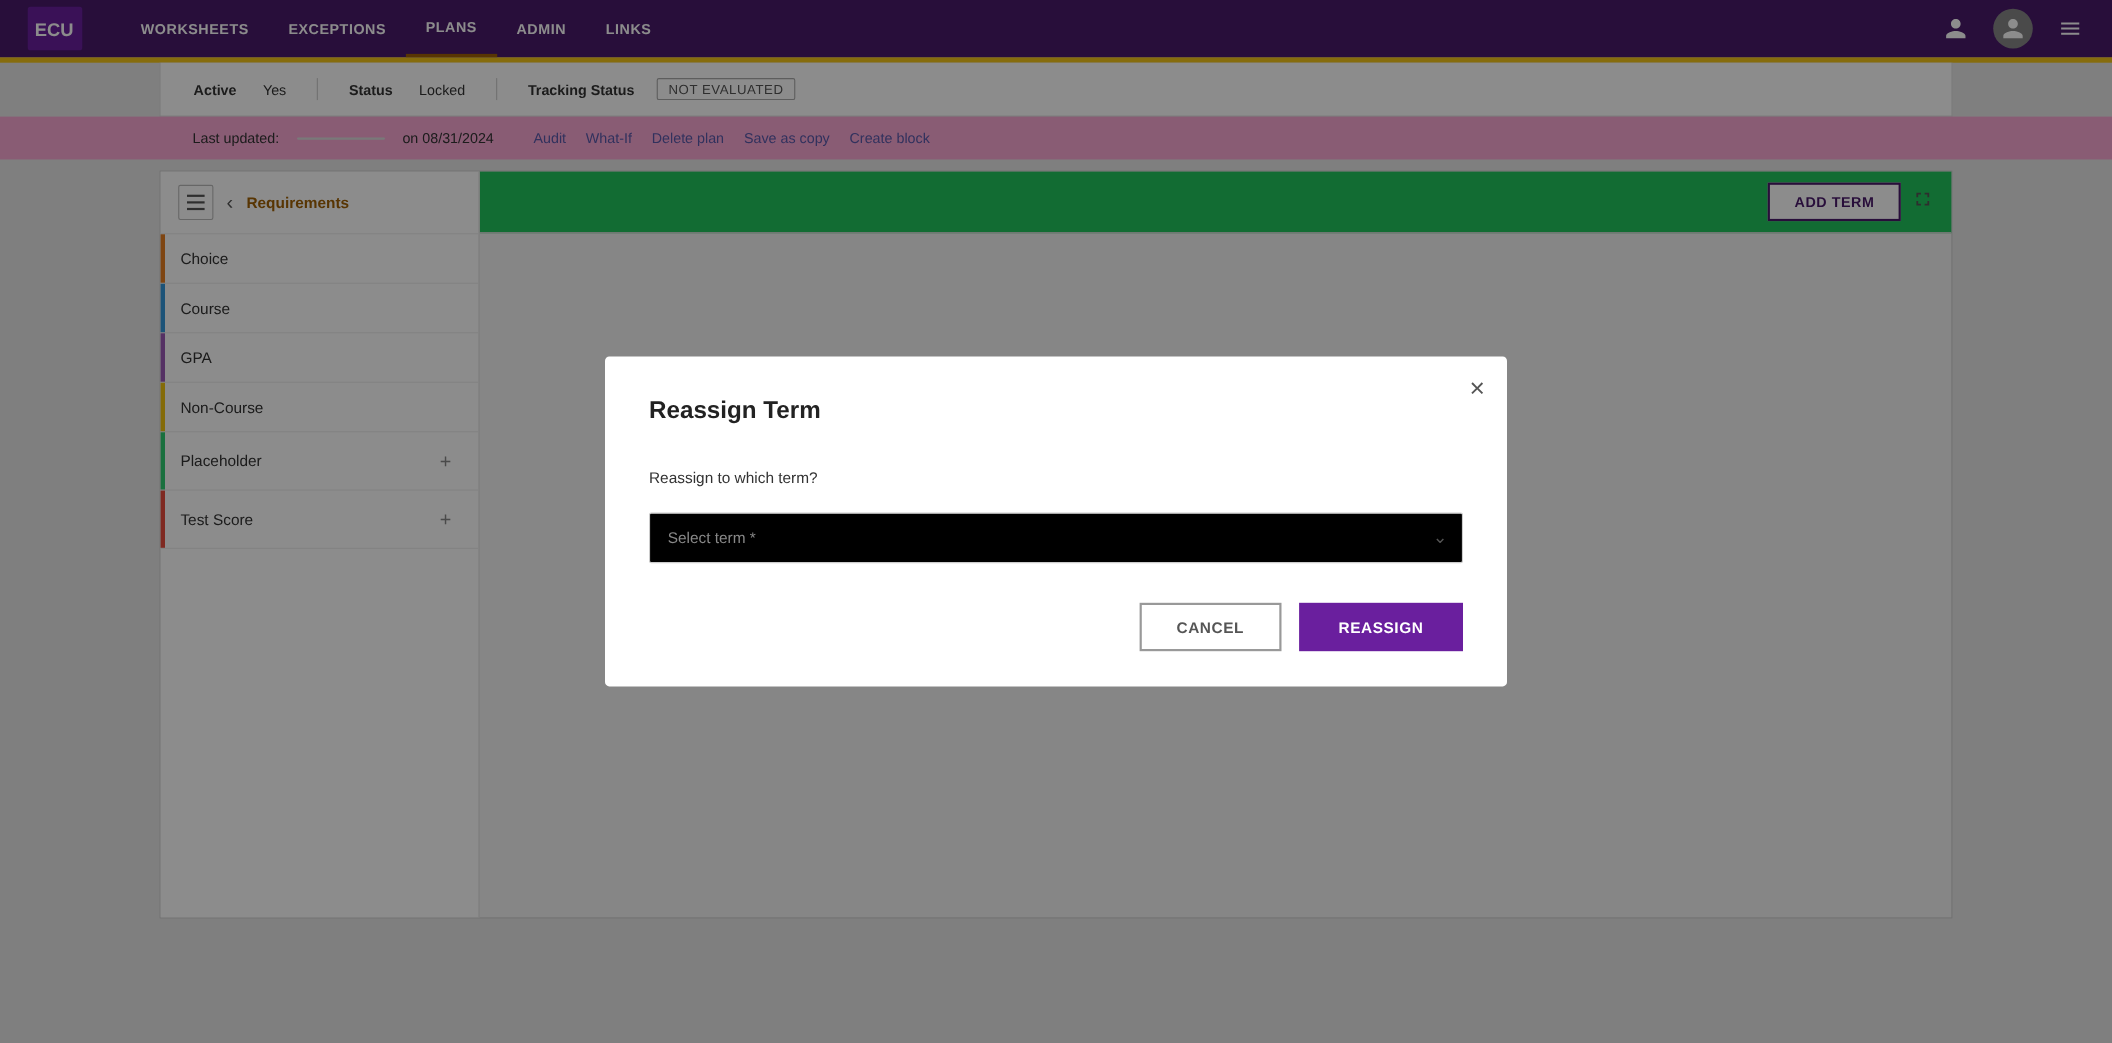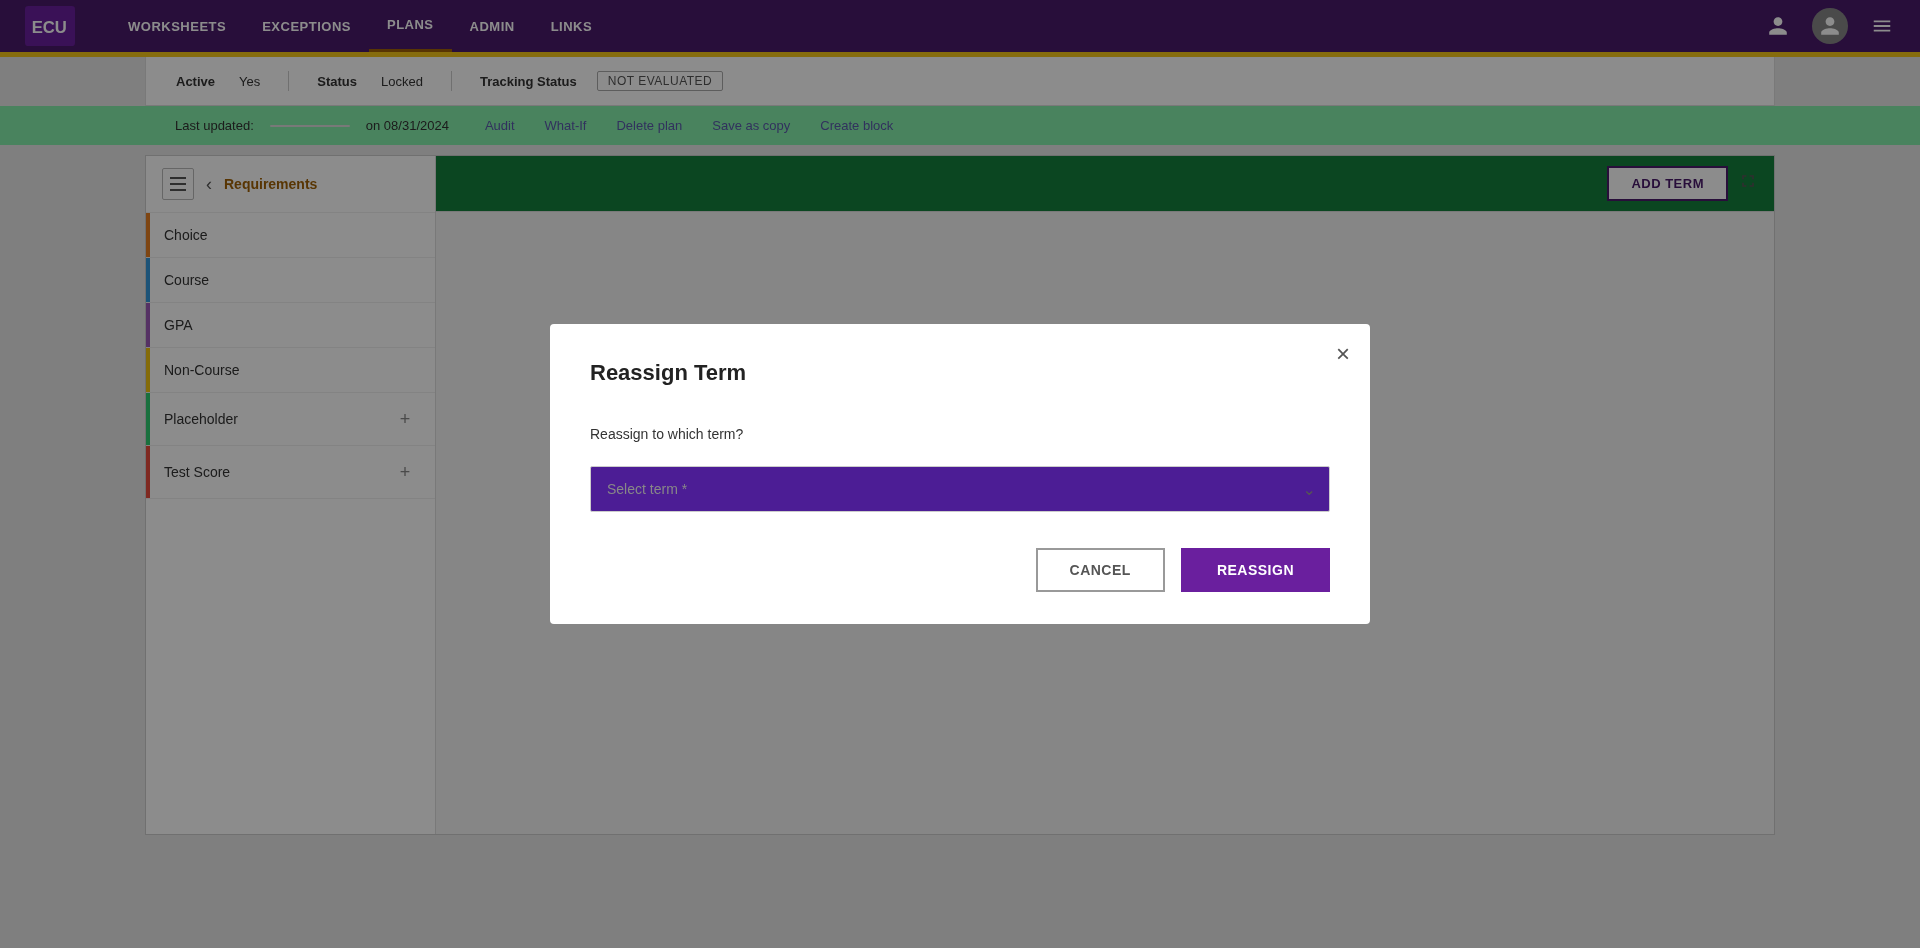--- a/index.html
+++ b/index.html
@@ -105,21 +105,21 @@
       border-radius: 2px;
       letter-spacing: 0.5px;
     }
 
     
     .actions-bar {
       padding: 12px 175px;
       display: flex;
       align-items: center;
       gap: 16px;
-      background: #86efac;
+      background: #f9a8d4;
     }
     .last-updated-label { font-size: 13px; color: #333; }
     .last-updated-name {
       font-size: 13px; color: #888;
       background: #ddd; padding: 1px 8px; border-radius: 2px; min-width: 80px; display: inline-block;
     }
     .action-link {
       color: #5a5aaa;
       font-size: 13px;
       cursor: pointer;
@@ -192,21 +192,21 @@
       margin-left: 290px;
       padding: 0;
     }
     .right-toolbar {
       display: flex;
       align-items: center;
       justify-content: flex-end;
       padding: 10px 16px;
       gap: 10px;
       border-bottom: 1px solid #ddd;
-      background: #15803d;
+      background: #22c55e;
     }
     .add-term-btn {
       background: #fff;
       border: 2px solid #4a1a6b;
       color: #4a1a6b;
       font-weight: 700;
       font-size: 13px;
       padding: 8px 22px;
       cursor: pointer;
       letter-spacing: 0.5px;
@@ -259,21 +259,21 @@
       margin-bottom: 36px;
     }
     .modal-select {
       width: 100%;
       padding: 14px 16px;
       border: 1px solid #ccc;
       border-radius: 2px;
       font-size: 14px;
       color: #888;
       appearance: none;
-      background: #4c1d95;
+      background: #000000;
       cursor: pointer;
     }
     .select-chevron {
       position: absolute;
       right: 14px;
       top: 50%;
       transform: translateY(-50%);
       pointer-events: none;
       color: #555;
       font-size: 16px;
@@ -355,21 +355,21 @@
     <div class="divider-v"></div>
     <span class="info-label">Tracking Status</span>
     <span class="badge-not-eval">NOT EVALUATED</span>
   </div>
 </div>
 
 <div class="actions-bar">
   <span class="last-updated-label">Last updated:</span>
   <span class="last-updated-name"></span>
   <span class="last-updated-label">on 08/31/2024</span>
-  <div style="margin-left: 20px; display:flex; gap: 30px;">
+  <div style="margin-left: 20px; display:flex; gap: 18px;">
     <a class="action-link">Audit</a>
     <a class="action-link">What-If</a>
     <a class="action-link">Delete plan</a>
     <a class="action-link">Save as copy</a>
     <a class="action-link">Create block</a>
   </div>
 </div>
 
 <div class="main-content">
 

